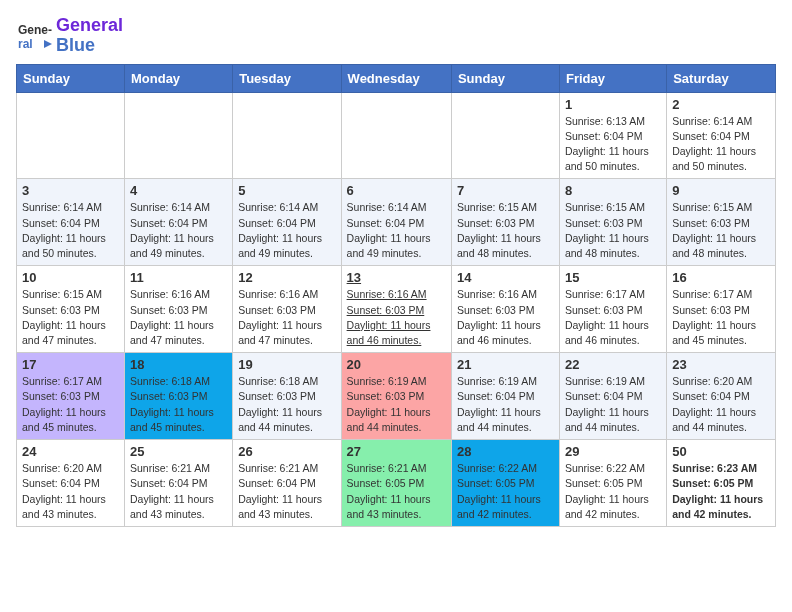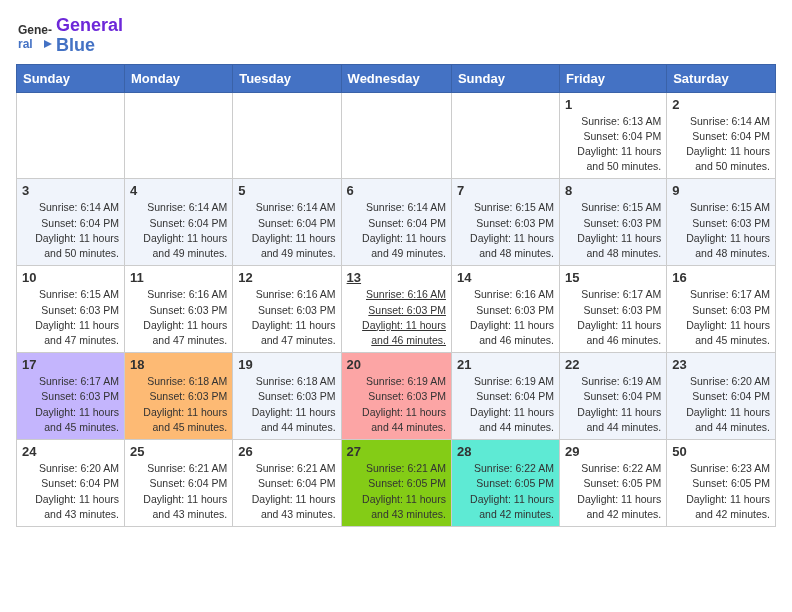--- a/index.html
+++ b/index.html
@@ -64,21 +64,20 @@
       background: #fff;
     }
     .day-num {
       font-size: 13px;
       font-weight: bold;
       margin-bottom: 2px;
     }
     .day-info {
       line-height: 1.45;
       color: #333;
-      text-align: right;
     }
     .empty-cell {
       background: #fff !important;
     }
   </style>
 </head>
 <body>
 
 <div class="header">
   <div class="logo">
@@ -221,21 +220,21 @@
 Daylight: 11 hours and 45 minutes.</div>
         </td>
       </tr>
       <tr>
         <td style="background: #c4b5fd;">
           <div class="day-num">17</div>
           <div class="day-info" style="white-space: pre-line;">Sunrise: 6:17 AM
 Sunset: 6:03 PM
 Daylight: 11 hours and 45 minutes.</div>
         </td>
-        <td style="background: #fdba74;">
+        <td style="background: #0ea5e9;">
           <div class="day-num">18</div>
           <div class="day-info" style="white-space: pre-line;">Sunrise: 6:18 AM
 Sunset: 6:03 PM
 Daylight: 11 hours and 45 minutes.</div>
         </td>
         <td style="background: rgb(240, 244, 251);">
           <div class="day-num">19</div>
           <div class="day-info" style="white-space: pre-line;">Sunrise: 6:18 AM
 Sunset: 6:03 PM
 Daylight: 11 hours and 44 minutes.</div>
@@ -277,39 +276,39 @@
           <div class="day-info" style="white-space: pre-line;">Sunrise: 6:21 AM
 Sunset: 6:04 PM
 Daylight: 11 hours and 43 minutes.</div>
         </td>
         <td style="background: rgb(255, 255, 255);">
           <div class="day-num">26</div>
           <div class="day-info" style="white-space: pre-line;">Sunrise: 6:21 AM
 Sunset: 6:04 PM
 Daylight: 11 hours and 43 minutes.</div>
         </td>
-        <td style="background: #84cc16; margin-top: 16px;">
+        <td style="background: #86efac; margin-top: 16px;">
           <div class="day-num">27</div>
           <div class="day-info" style="white-space: pre-line;">Sunrise: 6:21 AM
 Sunset: 6:05 PM
 Daylight: 11 hours and 43 minutes.</div>
         </td>
-        <td style="background: #5eead4;">
+        <td style="background: #0ea5e9;">
           <div class="day-num">28</div>
           <div class="day-info" style="white-space: pre-line;">Sunrise: 6:22 AM
 Sunset: 6:05 PM
 Daylight: 11 hours and 42 minutes.</div>
         </td>
         <td style="background: rgb(255, 255, 255);">
           <div class="day-num">29</div>
           <div class="day-info" style="white-space: pre-line;">Sunrise: 6:22 AM
 Sunset: 6:05 PM
 Daylight: 11 hours and 42 minutes.</div>
         </td>
         <td style="background: rgb(255, 255, 255);">
           <div class="day-num">50</div>
-          <div class="day-info" style="white-space: pre-line;">Sunrise: 6:23 AM
+          <div class="day-info" style="white-space: pre-line; font-weight: bold;">Sunrise: 6:23 AM
 Sunset: 6:05 PM
 Daylight: 11 hours and 42 minutes.</div>
         </td>
       </tr>
     </tbody>
 </table>
 
 </body></html>

